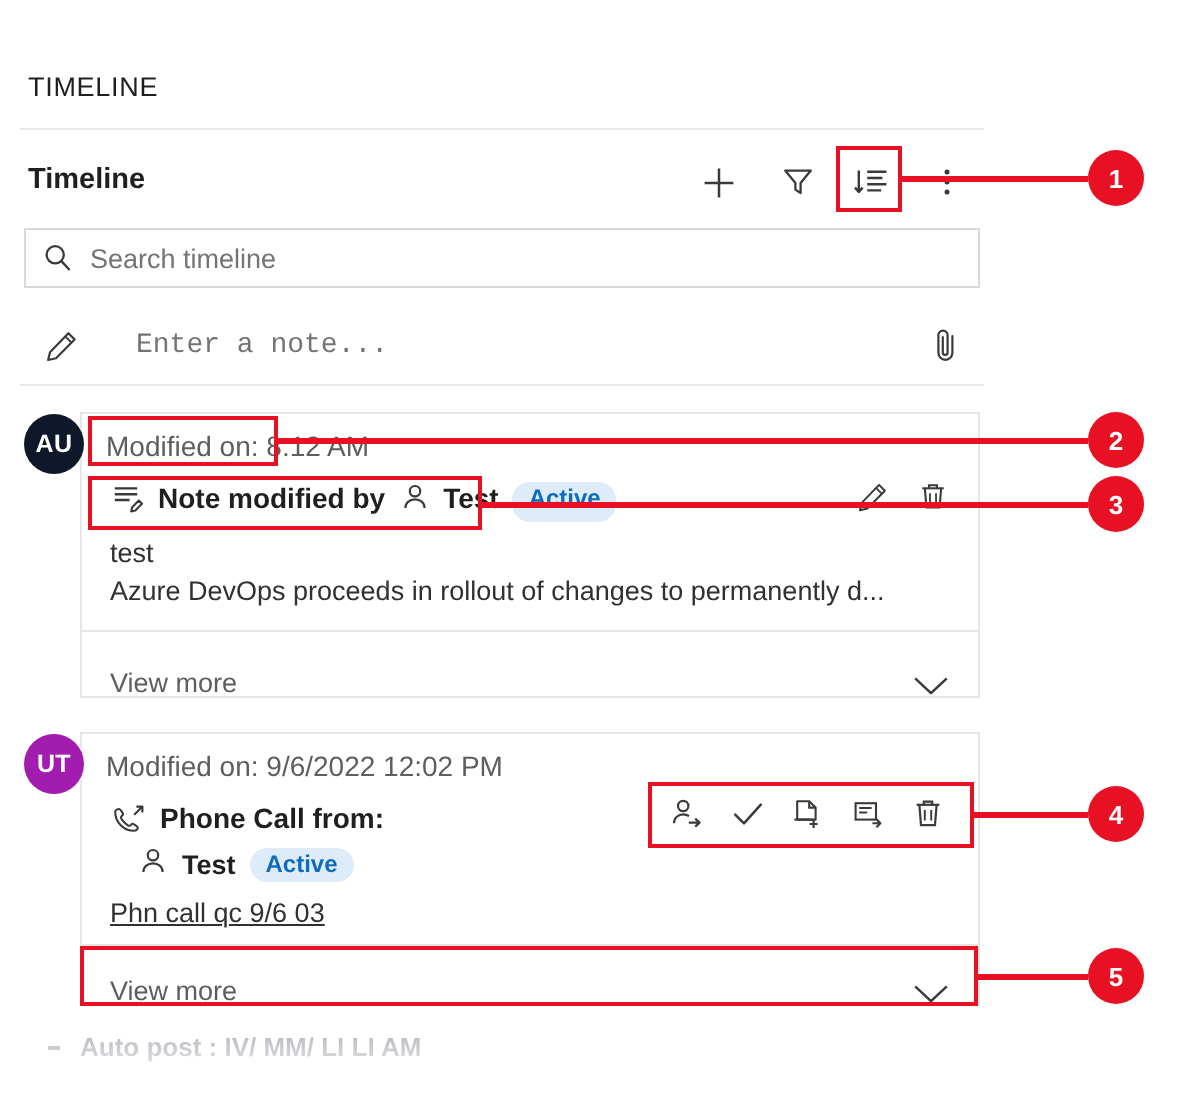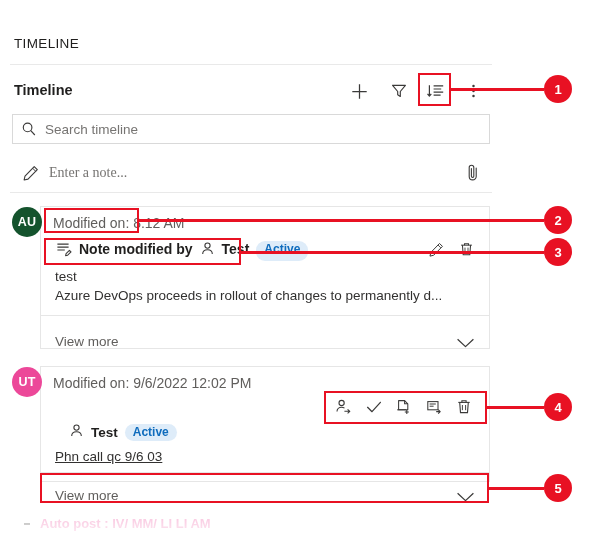--- a/index.html
+++ b/index.html
@@ -117,25 +117,25 @@
     width: 478px;
     height: 36px;
     display: flex;
     align-items: center;
   }
   .note-entry .pen { display: flex; margin-left: 10px; }
   .note-input {
     flex: 1;
     border: none;
     outline: none;
-    font-family: Liberation Serif, serif;
+    font-family: Liberation Mono, monospace;
     font-size: 14px;
     color: #14532d;
     background: transparent;
-    margin-left: 9px;
+    margin-left: 28px;
   }
   .note-input::placeholder { color: #767472; }
   .clip { display: flex; margin-right: 8px; cursor: pointer; }
 
   .rule.r2 { top: 192px; }
 
   
   .card {
     position: absolute;
     background: #ffffff;
@@ -245,21 +245,21 @@
     overflow: hidden;
     opacity: 0.30;
     -webkit-mask-image: linear-gradient(to bottom, rgba(0,0,0,1) 0%, rgba(0,0,0,0.55) 45%, rgba(0,0,0,0) 95%);
     mask-image: linear-gradient(to bottom, rgba(0,0,0,1) 0%, rgba(0,0,0,0.55) 45%, rgba(0,0,0,0) 95%);
   }
   .faded-row .fr-text {
     position: absolute;
     left: 28px;
     top: 0px;
     font-size: 13px;
-    color: #ec4899;
+    color: #0f172a;
     font-weight: 600;
     white-space: nowrap;
   }
   .faded-row .fr-dot {
     position: absolute;
     left: 12px;
     top: 7px;
     width: 6px;
     height: 2px;
     background: #201f1e;
@@ -362,21 +362,21 @@
       <input class="note-input" type="text" placeholder="Enter a note..." style="">
       <span class="clip">
         <svg width="18" height="20" viewBox="0 0 18 20">
           <path d="M12.2 5.1v8.3a3.5 3.5 0 0 1-7 0V4.6a2.3 2.3 0 0 1 4.6 0v8.6a1.2 1.2 0 0 1-2.4 0V5.6" stroke="#3b3a39" stroke-width="1.1" fill="none" stroke-linecap="round"></path>
         </svg>
       </span>
     </div>
 
     <div class="rule r2"></div>
 
-    <div class="avatar" style="left:12px; top:207px; background:#14532d;">AU</div>
+    <div class="avatar" style="left:12px; top:207px; background:#0f172a;">AU</div>
 
     <div class="card" style="left:40px; top:206px; width:450px; height:143px;">
 
       <div class="modified-on" style="left:12px; top:8px;">Modified on: 8:12 AM</div>
 
       <div class="rec-head" style="left:14px; top:34px;">
         <span>
           <svg width="17" height="17" viewBox="0 0 17 17">
             <path d="M2.4 3.2h11.2M2.4 6.1h11.2M2.4 9.0h7.4" stroke="#3b3a39" stroke-width="1.2" fill="none"></path>
             <path d="M11.1 12.6l3.3-3.3 1.6 1.6-3.3 3.3-2.1 0.5z" stroke="#3b3a39" stroke-width="1.05" fill="none" stroke-linejoin="round"></path>
@@ -420,26 +420,35 @@
       <div class="viewmore-bar" style="left:0; top:108px; width:448px; height:34px;">
         <span class="viewmore-label">View more</span>
         <span class="viewmore-chev">
           <svg width="19" height="12" viewBox="0 0 19 12">
             <path d="M1.6 2.2l7.9 7.4 7.9-7.4" stroke="#3b3a39" stroke-width="1.25" fill="none" stroke-linejoin="round"></path>
           </svg>
         </span>
       </div>
     </div>
 
-    <div class="avatar" style="left:12px; top:367px; background:#ec4899;">UT</div>
-
-    <div class="card" style="left:40px; top:366px; width:450px; height:116px;">
+    <div class="avatar" style="left:12px; top:367px; background:#a21caf;">UT</div>
+
+    <div class="card" style="left:40px; top:366px; width:450px; height:137px;">
 
       <div class="modified-on" style="left:12px; top:8px;">Modified on: 9/6/2022 12:02 PM</div>
 
+      <div class="rec-head" style="left:14px; top:34px;">
+        <span>
+          <svg width="18" height="18" viewBox="0 0 18 18">
+            <path d="M2.6 5.0c0 5.1 4.3 9.4 9.4 9.4 1.0 0 1.9-0.7 1.9-1.6 0-0.5-2.1-1.9-2.6-1.9-0.6 0-1.0 1.0-1.5 1.0-1.2 0-4.3-3.1-4.3-4.3 0-0.5 1.0-0.9 1.0-1.5 0-0.5-1.4-2.6-1.9-2.6C3.6 3.5 2.6 4.2 2.6 5.0z" stroke="#3b3a39" stroke-width="1.05" fill="none" stroke-linejoin="round"></path>
+            <path d="M12.1 6.4l4.0-4.0M13.2 2.3h3.0v3.0" stroke="#3b3a39" stroke-width="1.05" fill="none" stroke-linejoin="round"></path>
+          </svg>
+        </span>
+        <span>Phone Call from:</span>
+      </div>
 
       <div class="person-line" style="left:28px; top:56px;">
         <span>
           <svg width="15" height="15" viewBox="0 0 15 15">
             <circle cx="7.5" cy="4.6" r="2.6" stroke="#3b3a39" stroke-width="1.1" fill="none"></circle>
             <path d="M2.7 13.0c0-2.7 2.2-4.3 4.8-4.3s4.8 1.6 4.8 4.3" stroke="#3b3a39" stroke-width="1.1" fill="none"></path>
           </svg>
         </span>
         <span>Test</span>
         <span class="badge">Active</span>

